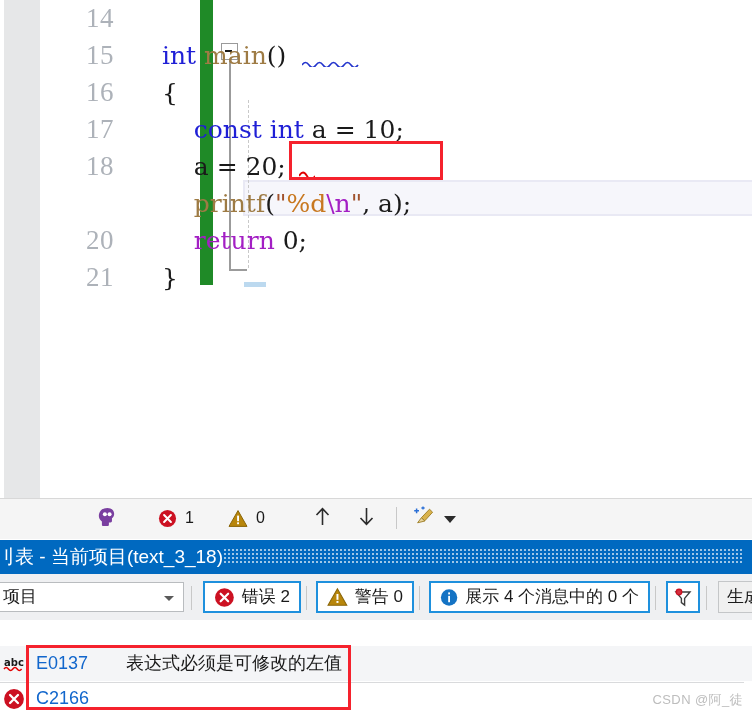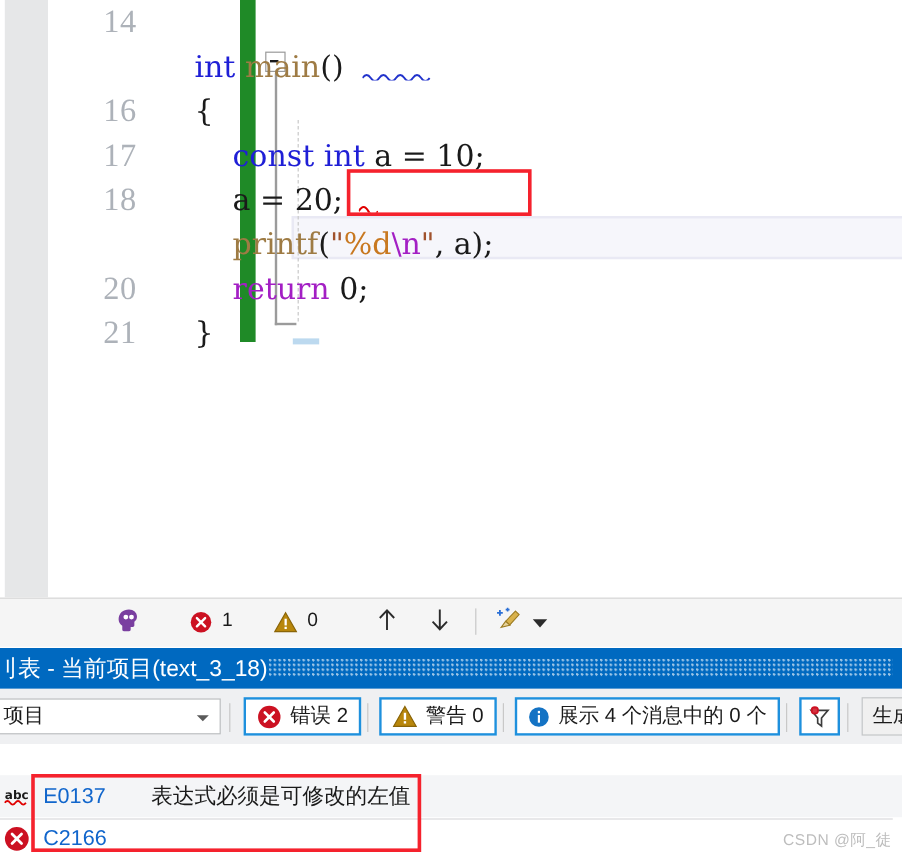--- a/index.html
+++ b/index.html
@@ -382,21 +382,21 @@
         <path d="M0 5 Q 3.5 0 7 5 T 14 5 T 21 5 T 28 5 T 35 5 T 42 5 T 49 5 T 56 5" fill="none" stroke="#2233cc" stroke-width="1.6"></path>
       </svg>
       <svg class="squiggle-red" viewBox="0 0 16 8" preserveAspectRatio="none">
         <path d="M0 7 Q 4 0 8 7 T 16 7" fill="none" stroke="#e00000" stroke-width="1.8"></path>
       </svg>
 
       <div class="red-box-code"></div>
 
       <div id="code-lines">
           <div class="line"><div class="lnum">14</div><div class="code-text"></div></div>
-          <div class="line"><div class="code-text"><span class="kw">int</span><span class="plain"> </span><span class="fn">main</span><span class="plain">()</span></div></div>
+          <div class="line"><div class="lnum">15</div><div class="code-text"><span class="kw">int</span><span class="plain"> </span><span class="fn">main</span><span class="plain">()</span></div></div>
           <div class="line"><div class="lnum">16</div><div class="code-text"><span class="plain">{</span></div></div>
           <div class="line"><div class="lnum">17</div><div class="code-text"><span class="plain">    </span><span class="kw">const int</span><span class="plain"> a = 10;</span></div></div>
           <div class="line"><div class="lnum">18</div><div class="code-text"><span class="plain">    a = 20;</span></div></div>
           <div class="line"><div class="code-text"><span class="plain">    </span><span class="fn">printf</span><span class="plain">(</span><span class="str">"</span><span class="fmt">%d</span><span class="esc">\n</span><span class="str">"</span><span class="plain">, a);</span></div></div>
           <div class="line"><div class="lnum">20</div><div class="code-text"><span class="plain">    </span><span class="ret">return</span><span class="plain"> 0;</span></div></div>
           <div class="line"><div class="lnum">21</div><div class="code-text"><span class="plain">}</span></div></div>
         </div>
     </div>
   </div>
 

